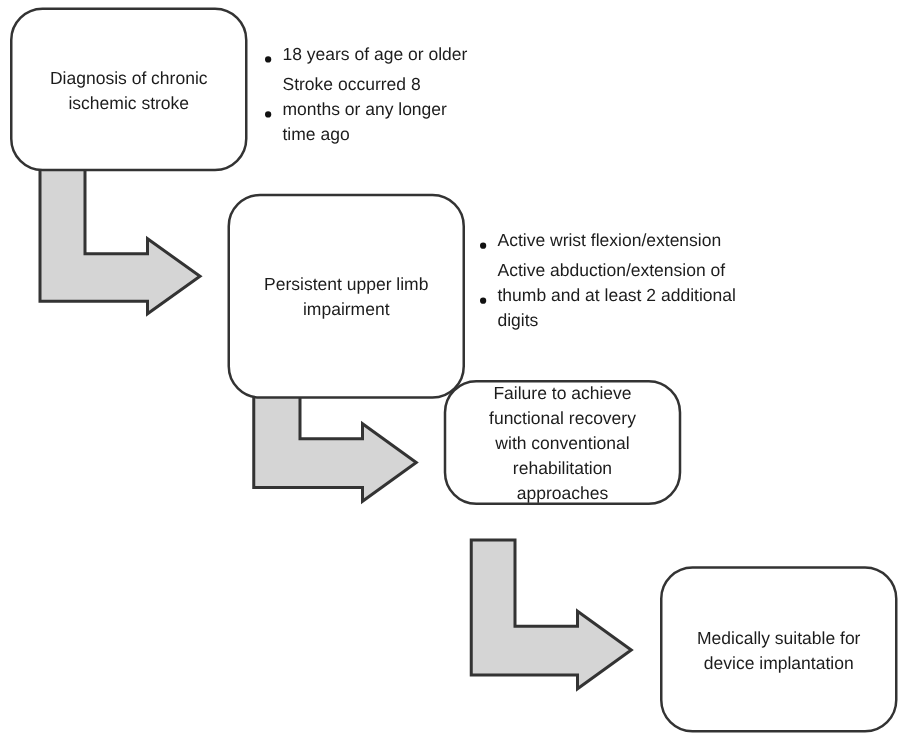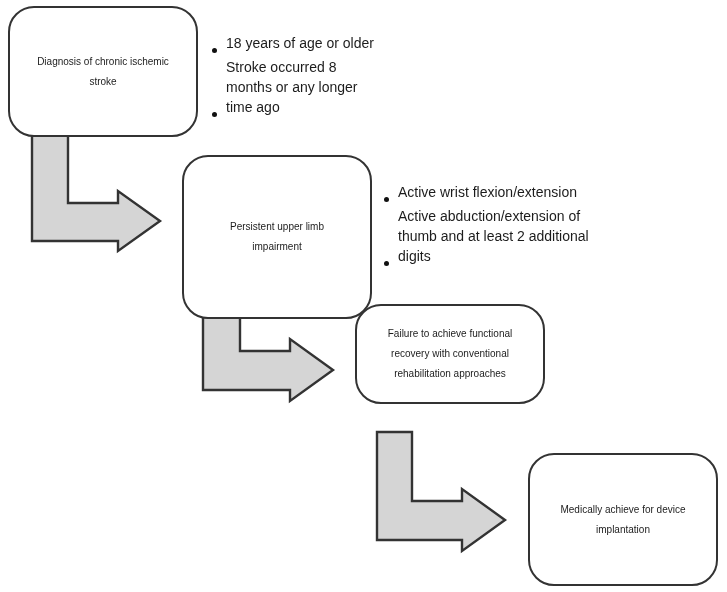--- a/index.html
+++ b/index.html
@@ -37,36 +37,36 @@
     border-radius: 26px;
     display: flex;
     align-items: center;
     justify-content: center;
     box-sizing: border-box;
   }
   .step-label {
     display: block;
     width: 142px;
     text-align: center;
-    font-size: 10px;
+    font-size: 14px;
     line-height: 20px;
     color: #1c1c1c;
   }
   .box1 { left: 8px;   top: 6px;   height: 131px; }
   .box2 { left: 182px; top: 155px; height: 164px; }
   .box3 { left: 355px; top: 304px; height: 100px; }
   .box4 { left: 528px; top: 453px; height: 133px; }
 
   .criteria-group {
     position: absolute;
     z-index: 1;
   }
   .criteria-item {
     display: flex;
-    align-items: flex-end;
+    align-items: center;
     margin-bottom: 4px;
   }
   .bullet-dot {
     flex: 0 0 auto;
     width: 5px;
     height: 5px;
     margin: 8px 9px 0 0;
     border-radius: 50%;
     background: #111111;
   }
@@ -97,21 +97,21 @@
 
   <div class="step-box box2">
     <span class="step-label">Persistent upper limb impairment</span>
   </div>
 
   <div class="step-box box3">
     <span class="step-label">Failure to achieve functional recovery with conventional rehabilitation approaches</span>
   </div>
 
   <div class="step-box box4">
-    <span class="step-label">Medically achieve for device implantation</span>
+    <span class="step-label">Medically suitable for device implantation</span>
   </div>
 
   <div class="criteria-group group1">
     <div class="criteria-item">
       <span class="bullet-dot"></span>
       <span class="criteria-text">18 years of age or older</span>
     </div>
     <div class="criteria-item">
       <span class="bullet-dot"></span>
       <span class="criteria-text">Stroke occurred 8 months or any  longer time ago</span>

